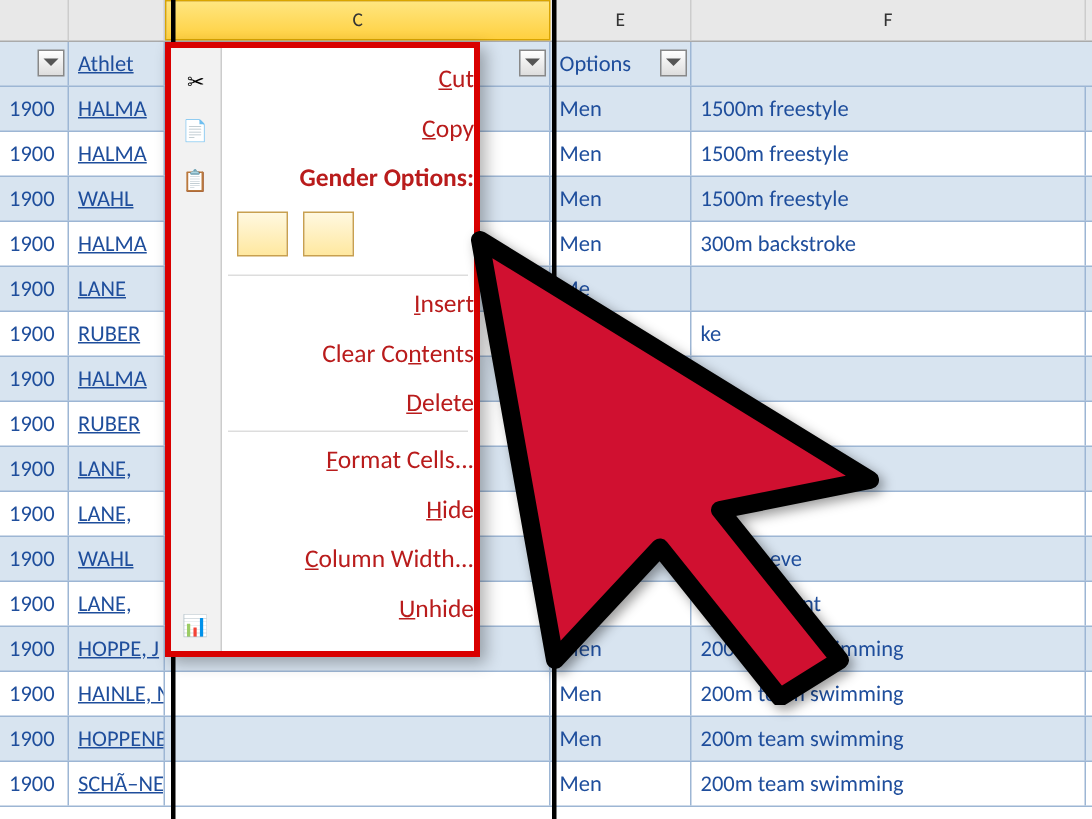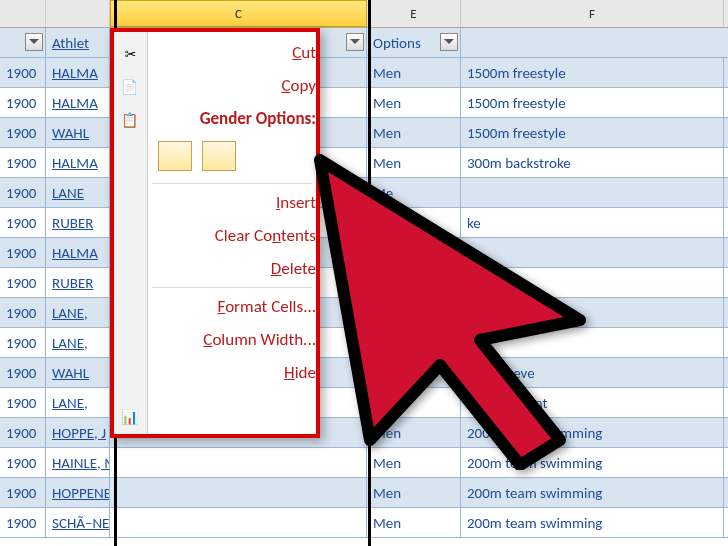--- a/index.html
+++ b/index.html
@@ -215,24 +215,27 @@
           <span>Clear Co<span class="ul">n</span>tents</span>
         </div>
       <div class="ctx-item">
           <span><span class="ul">D</span>elete</span>
         </div>
       <div class="ctx-sep"></div>
       <div class="ctx-item">
           <span><span class="ul">F</span>ormat Cells...</span>
         </div>
       <div class="ctx-item">
+          <span><span class="ul">H</span>ide</span>
+        </div>
+      <div class="ctx-item">
           <span><span class="ul">C</span>olumn Width...</span>
         </div>
       <div class="ctx-item">
-          <span><span class="ul">H</span>ide</span>
+          <span><span class="ul">U</span>nhide</span>
         </div>
     </div>
   </div>
 </div>
 
 <div class="cursor">
   <svg width="330" height="330" viewBox="0 0 330 330">
     <path d="M 20 20 L 280 180 L 180 200 L 260 300 L 220 325 L 140 225 L 70 300 Z" fill="#d01030" stroke="#000" stroke-width="12" stroke-linejoin="round"></path>
   </svg>
 </div>

